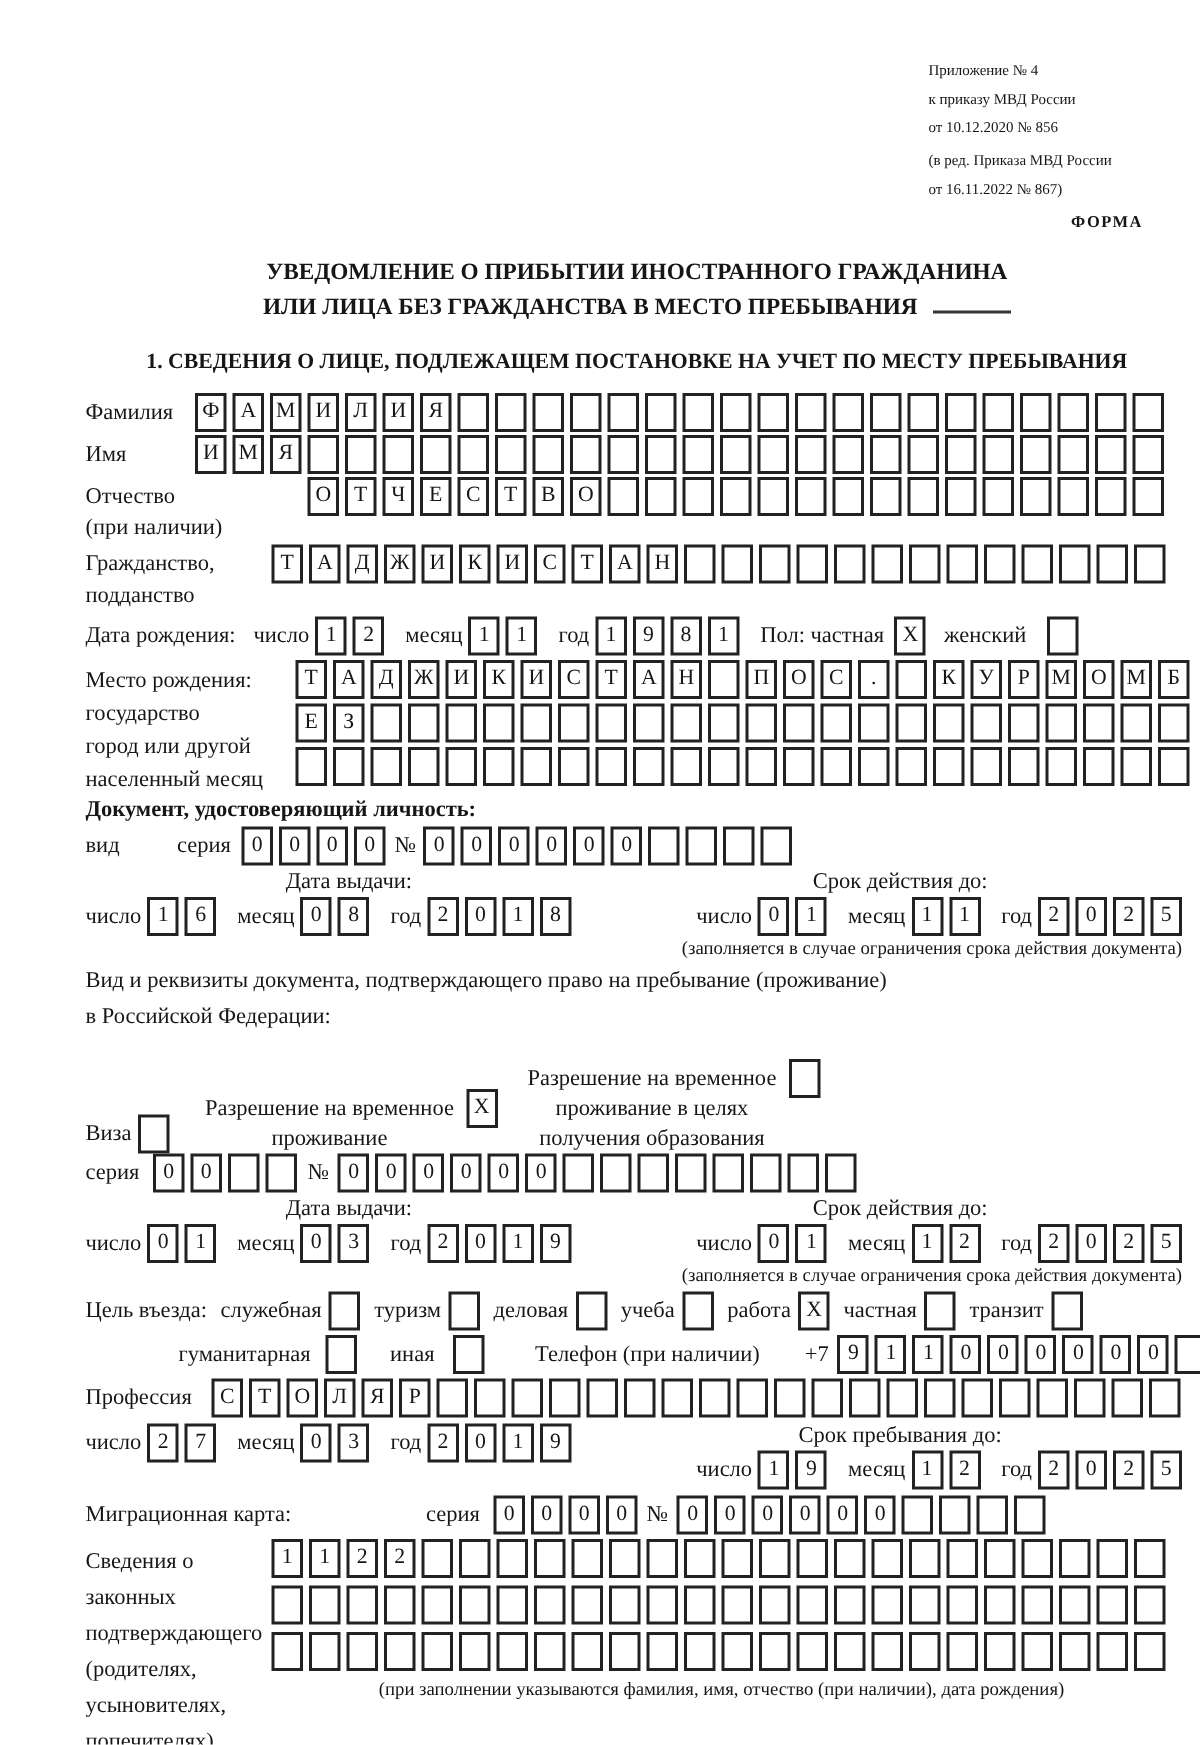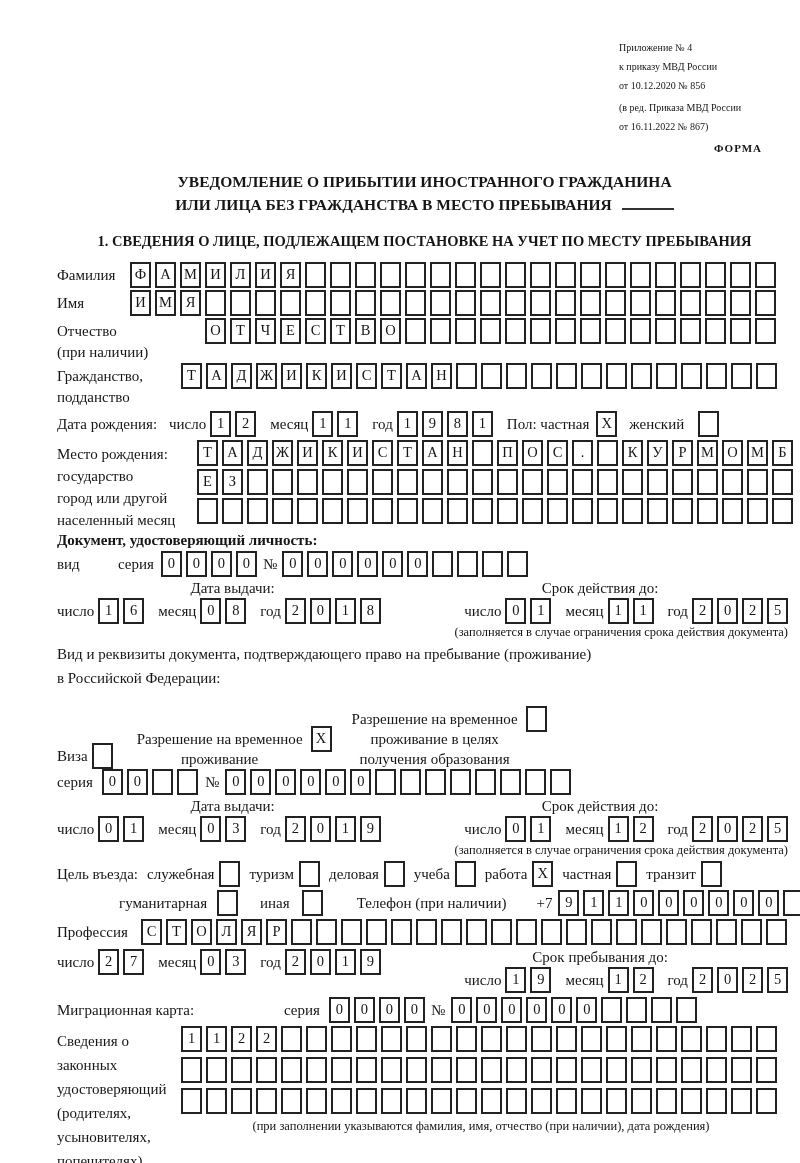--- a/index.html
+++ b/index.html
@@ -310,21 +310,21 @@
     <span style="margin-left:62px;margin-right:9px">серия</span>
     <span class="boxes"><span class="box">0</span><span class="box">0</span><span class="box">0</span><span class="box">0</span></span>
     <span style="margin:0 6px 0 2px">№</span>
     <span class="boxes"><span class="box">0</span><span class="box">0</span><span class="box">0</span><span class="box">0</span><span class="box">0</span><span class="box">0</span><span class="box"></span><span class="box"></span><span class="box"></span><span class="box"></span></span>
   </div>
 
   <div class="frow" style="margin-top:3px">
     <span class="flabel w-rep">
       <div>Сведения о</div>
       <div>законных</div>
-      <div>удостоверяющий</div>
+      <div>подтверждающего</div>
       <div>(родителях,</div>
       <div>усыновителях,</div>
       <div>попечителях)</div>
     </span>
     <span>
       <span class="stack-rows" style="display:block">
         <span class="boxes" style="margin-bottom:5px"><span class="box">1</span><span class="box">1</span><span class="box">2</span><span class="box">2</span><span class="box"></span><span class="box"></span><span class="box"></span><span class="box"></span><span class="box"></span><span class="box"></span><span class="box"></span><span class="box"></span><span class="box"></span><span class="box"></span><span class="box"></span><span class="box"></span><span class="box"></span><span class="box"></span><span class="box"></span><span class="box"></span><span class="box"></span><span class="box"></span><span class="box"></span><span class="box"></span></span>
         <span class="boxes" style="margin-bottom:5px"><span class="box"></span><span class="box"></span><span class="box"></span><span class="box"></span><span class="box"></span><span class="box"></span><span class="box"></span><span class="box"></span><span class="box"></span><span class="box"></span><span class="box"></span><span class="box"></span><span class="box"></span><span class="box"></span><span class="box"></span><span class="box"></span><span class="box"></span><span class="box"></span><span class="box"></span><span class="box"></span><span class="box"></span><span class="box"></span><span class="box"></span><span class="box"></span></span>
         <span class="boxes"><span class="box"></span><span class="box"></span><span class="box"></span><span class="box"></span><span class="box"></span><span class="box"></span><span class="box"></span><span class="box"></span><span class="box"></span><span class="box"></span><span class="box"></span><span class="box"></span><span class="box"></span><span class="box"></span><span class="box"></span><span class="box"></span><span class="box"></span><span class="box"></span><span class="box"></span><span class="box"></span><span class="box"></span><span class="box"></span><span class="box"></span><span class="box"></span></span>
       </span>

